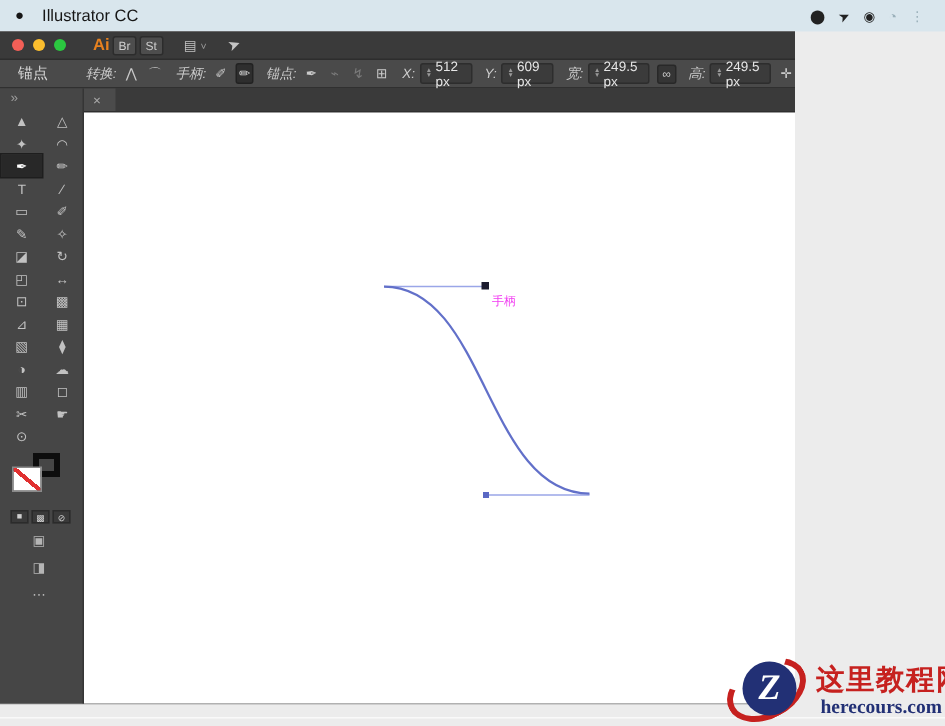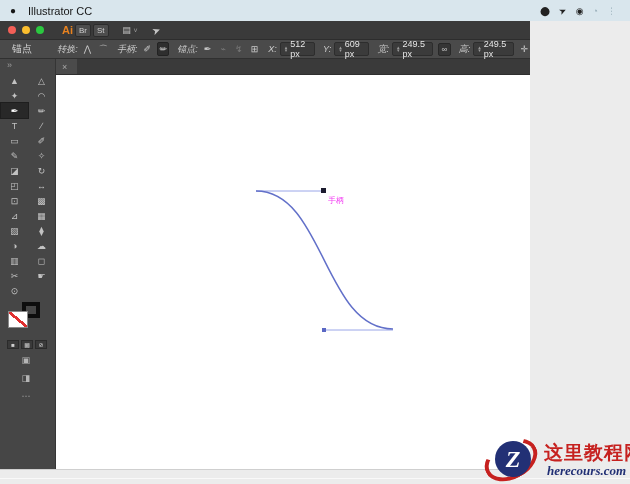--- a/index.html
+++ b/index.html
@@ -83,21 +83,21 @@
   
   .watermark { position:absolute; left:482px; top:437px; width:148px; height:46px; }
   .wm-swoosh { position:absolute; left:1px; top:4px; width:56px; height:38px; border:4px solid #c6211f;
     border-radius:50%; border-top-color:transparent; transform:rotate(-28deg); }
   .wm-circle { position:absolute; left:13px; top:4px; width:36px; height:36px; border-radius:50%;
     background:#223075; display:flex; align-items:center; justify-content:center; }
   .wm-z { color:#ffffff; font-family:"Liberation Serif", serif; font-style:italic; font-weight:bold; font-size:24px; }
   .wm-line1 { position:absolute; left:62px; top:3px; color:#c6211f; font-weight:bold; font-size:19px;
     font-family:"Liberation Serif", serif; letter-spacing:1px; white-space:nowrap; }
   .wm-line2 { position:absolute; left:65px; top:26px; color:#223075; font-weight:bold; font-size:13px;
-    font-family:"Liberation Serif", serif; white-space:nowrap;font-style:italic; }
+    font-family:"Liberation Serif", serif; white-space:nowrap; }
 
   .bottomline { position:absolute; left:0; top:478px; width:630px; height:1px; background:#f9f9f9; }
 </style>
 </head>
 <body>
 
 <div class="screen">
 
   <div class="menubar">
     <span class="apple">●</span>

